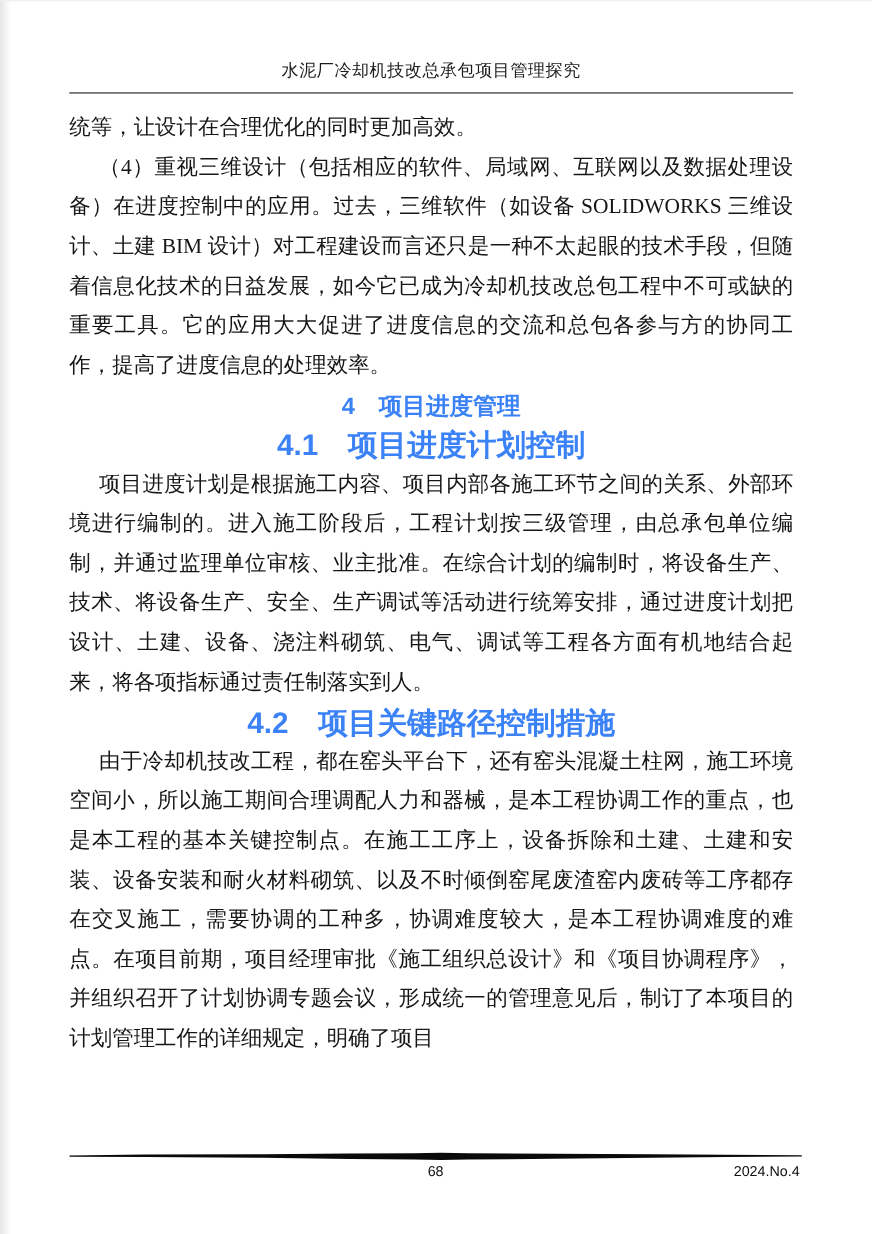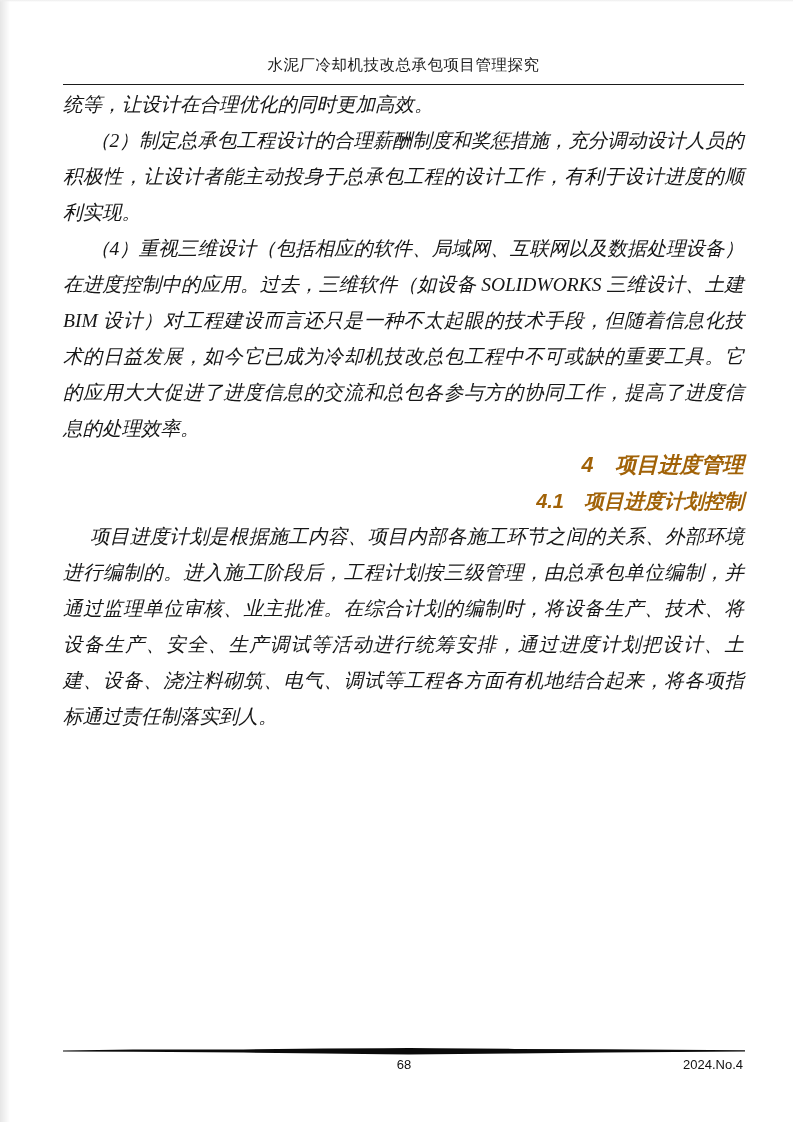--- a/index.html
+++ b/index.html
@@ -2,21 +2,21 @@
 <html><head>
 <meta charset="utf-8">
 <style>
   html, body { margin: 0; padding: 0; background: #ffffff; }
   .page {
     position: relative;
     width: 793px;
     height: 1122px;
     background: #ffffff;
     box-sizing: border-box;
-    padding: 54px 49px 0 63px;
+    padding: 54px 72px 0 63px;
     overflow: hidden;
     font-family: "Liberation Serif", "DejaVu Serif", serif;
     color: #161616;
   }
   .scan-edge-left {
     position: absolute; left: 0; top: 0; bottom: 0; width: 10px;
     background: linear-gradient(to right, #e6e6e6, rgba(255,255,255,0));
     pointer-events: none;
   }
   .scan-edge-top {
@@ -29,45 +29,44 @@
     padding-bottom: 9px;
   }
   .header-title {
     text-align: center;
     font-size: 15.5px;
     letter-spacing: 0.5px;
     color: #1b1b1b;
     line-height: 21px;
   }
   .doc-main {
-    margin-top: 2px;
+    margin-top: 14px;
     text-align: justify;
     font-size: 19.5px;
     line-height: 36px;
-    font-style: italic;
   }
   .doc-main p.body {
     margin: 0;
     text-indent: 27px;
   }
   .doc-main p.body.cont { text-indent: 0; }
   .doc-main .h1, .doc-main .h2 {
     margin: 0;
     font-family: "Liberation Sans", "DejaVu Sans", sans-serif;
     font-weight: bold;
-    color: #a16207;
+    color: #3b82f6;
     line-height: 36px;
-    text-align: right;
+    text-align: center;
   }
   .doc-main .h1 { font-size: 21.5px; }
-  .doc-main .h2 { font-size: 20px; }
+  .doc-main .h2 { font-size: 27px; }
   .page-footer {
     position: absolute;
     left: 63px;
-    right: 48px;
+    right: 64px;
     top: 1047px;
   }
   .footer-rule-svg { display: block; width: 100%; height: 9px; }
   .footer-row {
     position: relative;
     height: 18px;
     margin-top: 1px;
     font-family: "Liberation Sans", "DejaVu Sans", sans-serif;
     font-size: 13px;
     color: #111111;
@@ -85,25 +84,26 @@
 <div class="page">
   <div class="scan-edge-left"></div>
   <div class="scan-edge-top"></div>
 
   <header class="page-header">
     <div class="header-title">水泥厂冷却机技改总承包项目管理探究</div>
   </header>
 
   <main class="doc-main">
     <p class="body cont">统等，让设计在合理优化的同时更加高效。</p>
-    <p class="body">（2）制定总承包工程设计的合理薪酬制度和奖惩措施，充分调动设计人员的积极性，让设计者能主动投身于总承包工程的设计工作，有利于设计进度的顺利实现。</p>
     <p class="body">（4）重视三维设计（包括相应的软件、局域网、互联网以及数据处理设备）在进度控制中的应用。过去，三维软件（如设备 SOLIDWORKS 三维设计、土建 BIM 设计）对工程建设而言还只是一种不太起眼的技术手段，但随着信息化技术的日益发展，如今它已成为冷却机技改总包工程中不可或缺的重要工具。它的应用大大促进了进度信息的交流和总包各参与方的协同工作，提高了进度信息的处理效率。</p>
     <h1 class="h1">4　项目进度管理</h1>
     <h2 class="h2">4.1　项目进度计划控制</h2>
     <p class="body">项目进度计划是根据施工内容、项目内部各施工环节之间的关系、外部环境进行编制的。进入施工阶段后，工程计划按三级管理，由总承包单位编制，并通过监理单位审核、业主批准。在综合计划的编制时，将设备生产、技术、将设备生产、安全、生产调试等活动进行统筹安排，通过进度计划把设计、土建、设备、浇注料砌筑、电气、调试等工程各方面有机地结合起来，将各项指标通过责任制落实到人。</p>
+    <h2 class="h2">4.2　项目关键路径控制措施</h2>
+    <p class="body">由于冷却机技改工程，都在窑头平台下，还有窑头混凝土柱网，施工环境空间小，所以施工期间合理调配人力和器械，是本工程协调工作的重点，也是本工程的基本关键控制点。在施工工序上，设备拆除和土建、土建和安装、设备安装和耐火材料砌筑、以及不时倾倒窑尾废渣窑内废砖等工序都存在交叉施工，需要协调的工种多，协调难度较大，是本工程协调难度的难点。在项目前期，项目经理审批《施工组织总设计》和《项目协调程序》，并组织召开了计划协调专题会议，形成统一的管理意见后，制订了本项目的计划管理工作的详细规定，明确了项目</p>
   </main>
 
   <footer class="page-footer">
     <svg class="footer-rule-svg" viewBox="0 0 680 9" preserveAspectRatio="none" aria-hidden="true">
       <polygon fill="#0a0a0a" points="
         0,3.4 70,2.6 180,2.4 260,1.6 320,1.3 345,0.9 370,1.3 450,1.9 540,2.3 610,2.7 680,3.3
         680,4.4 610,4.9 540,5.6 450,6.4 370,7.2 345,7.6 320,7.2 260,6.6 180,5.6 70,4.8 0,4.5"></polygon>
     </svg>
     <div class="footer-row">
       <span class="page-number">68</span>

